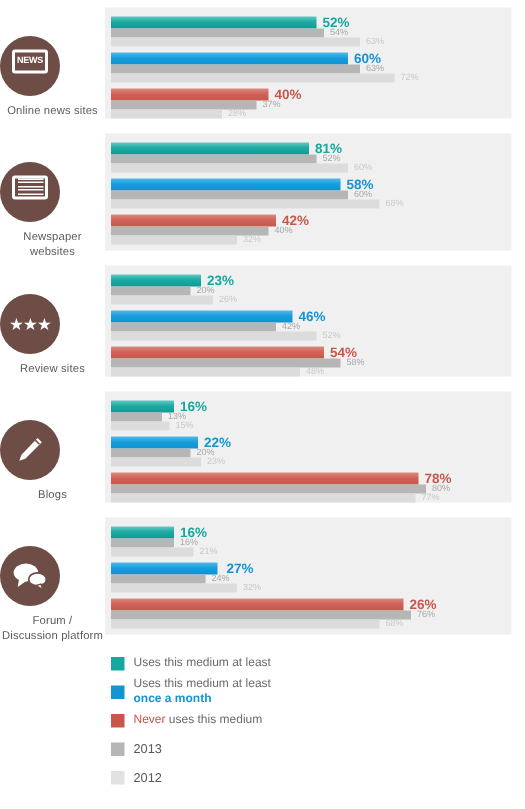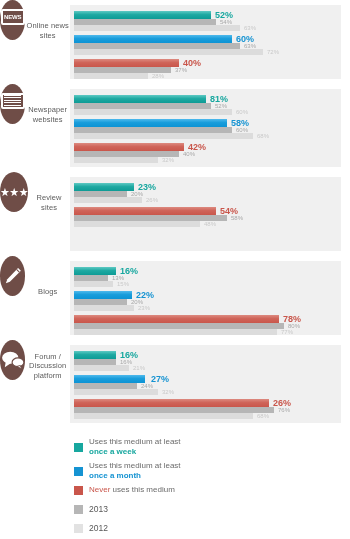--- a/index.html
+++ b/index.html
@@ -16,23 +16,23 @@
     position: relative;
     display: flex;
     align-items: flex-start;
     height: 84px;
   }
   .block.tall { height: 88px; }
 
   
   .iconcol {
     width: 70px; flex: 0 0 70px;
-    display: flex; flex-direction: row;
-    align-items: flex-end; justify-content: flex-start;
-    padding-top: 0;
+    display: flex; flex-direction: column;
+    align-items: flex-start; justify-content: flex-start;
+    padding-top: 24px;
   }
   .circle {
     width: 40px; height: 40px; border-radius: 50%;
     background: #6f4d47;
     display: flex; align-items: center; justify-content: center;
     position: relative;
   }
   .cap {
     margin-top: 5px;
     font-size: 7.5px;
@@ -215,20 +215,28 @@
         <div class="panel">
           <div class="grp">
             <div class="bar main week" style="width:60px"></div>
             <div class="lbl main week" style="left:64px">23%</div>
             <div class="bar y13" style="width:53px"></div>
             <div class="lbl sub s13" style="left:57px">20%</div>
             <div class="bar y12" style="width:68px"></div>
             <div class="lbl sub s12" style="left:72px">26%</div>
           </div>
           <div class="grp">
+            <div class="bar main month" style="width:121px"></div>
+            <div class="lbl main month" style="left:125px">46%</div>
+            <div class="bar y13" style="width:110px"></div>
+            <div class="lbl sub s13" style="left:114px">42%</div>
+            <div class="bar y12" style="width:137px"></div>
+            <div class="lbl sub s12" style="left:141px">52%</div>
+          </div>
+          <div class="grp">
             <div class="bar main never" style="width:142px"></div>
             <div class="lbl main never" style="left:146px">54%</div>
             <div class="bar y13" style="width:153px"></div>
             <div class="lbl sub s13" style="left:157px">58%</div>
             <div class="bar y12" style="width:126px"></div>
             <div class="lbl sub s12" style="left:130px">48%</div>
           </div>
         </div>
       </div>
       <div class="block">
@@ -308,21 +316,20 @@
         </div>
       </div>
     </div>
 
   <div class="legend">
 
     <div class="lrow">
       <span class="sw week"></span>
       <span class="ltxt">
         <span>Uses this medium at least</span>
-        <span class="em week">once a week</span>
       </span>
     </div>
 
     <div class="lrow">
       <span class="sw month"></span>
       <span class="ltxt">
         <span>Uses this medium at least</span>
         <span class="em month">once a month</span>
       </span>
     </div>

